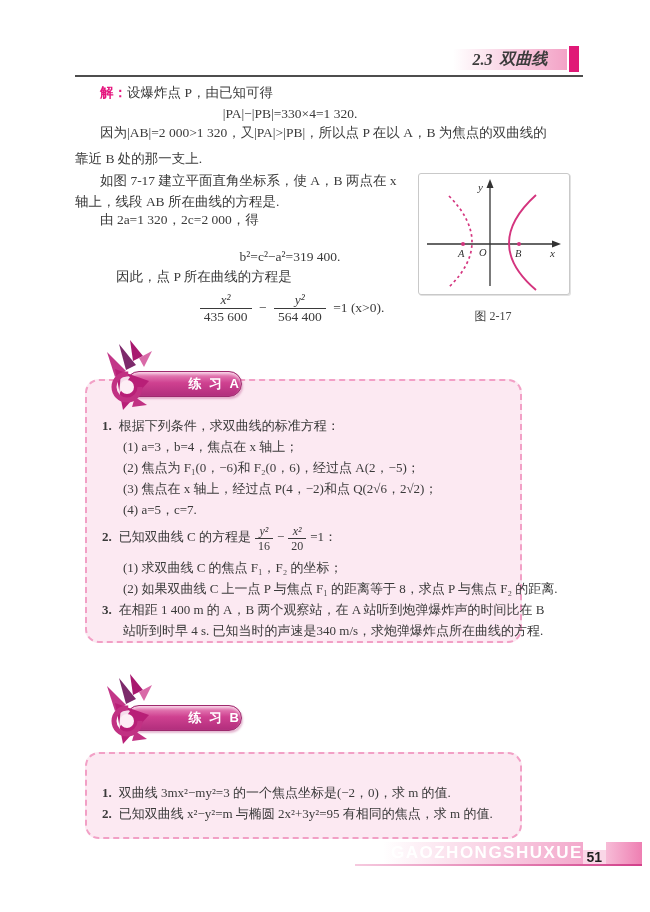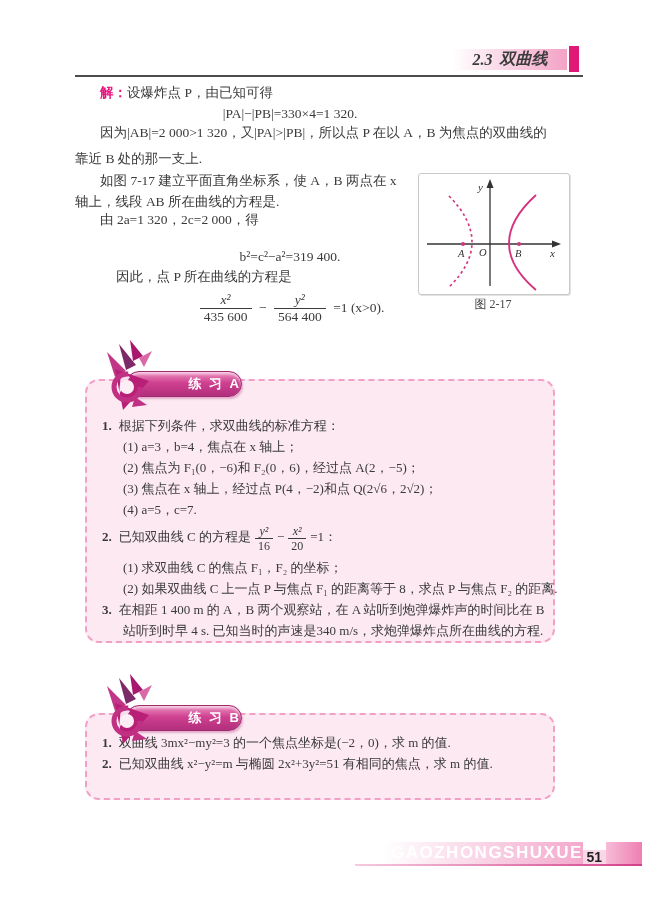--- a/index.html
+++ b/index.html
@@ -22,25 +22,25 @@
   
   .frac{display:inline-block;vertical-align:middle;text-align:center;margin:4px 4px;}
   .fnum{display:block;border-bottom:1px solid #3a3a3a;padding:0 4px;line-height:16px;font-style:italic;}
   .fden{display:block;padding:0 4px;line-height:16px;}
   .frac.small .fnum,.frac.small .fden{font-size:12px;line-height:14px;padding:0 3px;}
   .eqrow{position:absolute;left:75px;width:430px;text-align:center;}
 
   
   .figure-box{position:absolute;left:418px;top:173px;width:150px;height:120px;
       background:#fff;border:1px solid #c9c9c9;border-radius:3px;box-shadow:1px 1px 0 #e2e2e2;}
-  .figure-caption{position:absolute;left:418px;top:296px;width:150px;text-align:center;
+  .figure-caption{position:absolute;left:418px;top:308px;width:150px;text-align:center;
       font-size:12px;color:#444;}
 
   
-  .pbox{position:absolute;left:85px;width:470px;background:#fce9f2;
+  .pbox{position:absolute;left:85px;width:437px;background:#fce9f2;
       border:2px dashed #f2a0c6;border-radius:14px;box-sizing:border-box;font-size:13px;}
   .pbox .line{line-height:21px;white-space:nowrap;}
   .pbox .line.tall{line-height:30px;}
   .pbox .l1{padding-left:15px;}
   .pbox .l2,.pbox .cont{padding-left:36px;}
   .pbox .num{font-weight:bold;margin-right:7px;}
 
   .pill{position:absolute;left:126px;width:114px;height:24px;border-radius:13px;
       background:linear-gradient(180deg,#eb8fc0 0%,#cf4190 45%,#b12e7c 100%);
       border:1px solid #9e2a6e;
@@ -164,26 +164,26 @@
     <polygon points="53,18 66,11 58,27" fill="#d96aa8"></polygon>
     <polygon points="29,29 63,41 37,70" fill="#b81f77"></polygon>
     <polygon points="35,33 44,37 33,54" fill="#ffffff" opacity="0.85"></polygon>
     <circle cx="41" cy="47" r="13" fill="none" stroke="#c13183" stroke-width="5" stroke-dasharray="62,20"></circle>
     <circle cx="41" cy="47" r="7" fill="#fdeef5"></circle>
     <polygon points="49,57 61,65 46,67" fill="#c13183"></polygon>
   </svg>
   <div class="pill" style="top:705px;">
     <span>练 习 B</span>
   </div>
-  <div class="pbox" style="top:713px;height:87px;padding-top:17px;">
+  <div class="pbox" style="top:752px;height:87px;padding-top:28px;">
     <div class="line l1">
       <span class="num">1.</span><span>双曲线 3mx²−my²=3 的一个焦点坐标是(−2，0)，求 m 的值.</span>
     </div>
     <div class="line l1">
-      <span class="num">2.</span><span>已知双曲线 x²−y²=m 与椭圆 2x²+3y²=51 有相同的焦点，求 m 的值.</span>
+      <span class="num">2.</span><span>已知双曲线 x²−y²=m 与椭圆 2x²+3y²=95 有相同的焦点，求 m 的值.</span>
     </div>
   </div>
 
   <div class="footer">
     <div class="footer-brand">GAOZHONGSHUXUE</div>
     <div class="footer-page">51</div>
     <div class="footer-right"></div>
   </div>
 
 </div>

